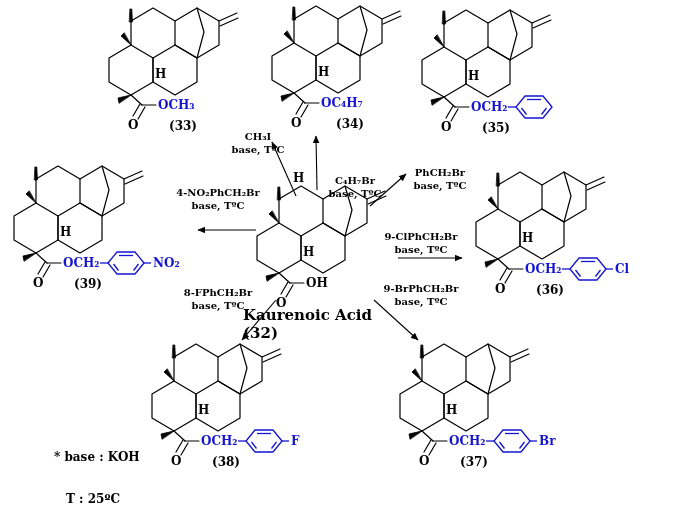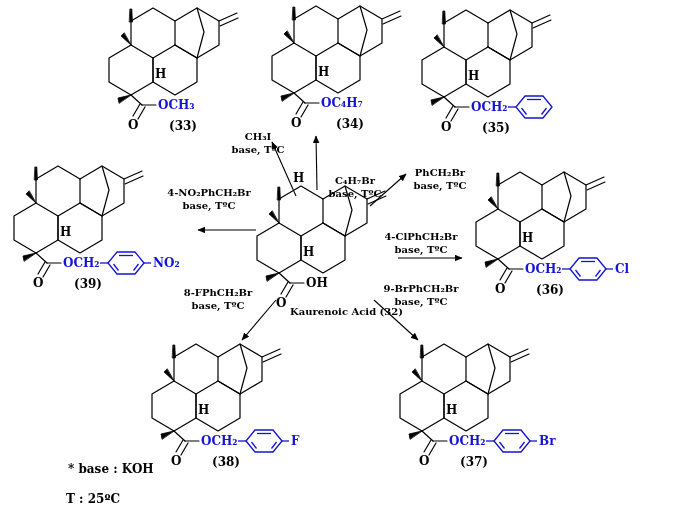--- a/index.html
+++ b/index.html
@@ -13,21 +13,21 @@
   .t-o   { font-size:12px; font-weight:bold; fill:var(--black,#000); }
   .t-ester { font-size:12px; font-weight:bold; fill:var(--blue,#00c); }
   .t-sub   { font-size:12px; font-weight:bold; fill:var(--blue,#00c); }
   .t-acid  { font-size:12px; font-weight:bold; fill:var(--black,#000); }
   .t-num   { font-size:12px; font-weight:bold; fill:var(--black,#000); }
   .blue-bond { stroke:var(--blue,#00c); stroke-width:1.3; }
   .reagent { position:absolute; text-align:center; font-weight:bold; font-size:10px; color:var(--black,#000); line-height:1.32; }
   .reagent span { display:block; }
   #arrows { position:absolute; left:0; top:0; pointer-events:none; }
   .arrow { stroke:var(--black,#000); stroke-width:1.1; }
-  .center-name { position:absolute; font-weight:bold; font-size:10px; color:var(--black,#000); text-align:right; }
+  .center-name { position:absolute; font-weight:bold; font-size:15px; color:var(--black,#000); text-align:left; }
   .footnote { position:absolute; font-weight:bold; font-size:12px; color:var(--black,#000); }
 </style>
 </head>
 <body>
 
 <div id="stage">
 
   <svg width="0" height="0" style="position:absolute" aria-hidden="true">
     <defs>
       <g id="kaurane" style="stroke:var(--black,#000);fill:none;stroke-width:1.2;stroke-linejoin:round;stroke-linecap:round">
@@ -169,35 +169,35 @@
     <span>base, TºC</span>
   </div>
   <div class="reagent" style="left:320px;top:126px;width:70px;margin-top:48px;">
     <span>C₄H₇Br</span>
     <span>base, TºC</span>
   </div>
   <div class="reagent" style="left:404px;top:158px;width:72px;margin-top:8px;">
     <span>PhCH₂Br</span>
     <span>base, TºC</span>
   </div>
-  <div class="reagent" style="left:161px;top:186px;width:96px;">
+  <div class="reagent" style="left:170px;top:186px;width:96px;">
     <span>4-NO₂PhCH₂Br</span>
     <span>base, TºC</span>
   </div>
   <div class="reagent" style="left:376px;top:230px;width:90px;">
-    <span>4-ClPhCH₂Br</span>
+    <span>9-ClPhCH₂Br</span>
     <span>base, TºC</span>
   </div>
   <div class="reagent" style="left:176px;top:286px;width:84px;">
     <span>8-FPhCH₂Br</span>
     <span>base, TºC</span>
   </div>
   <div class="reagent" style="left:376px;top:282px;width:90px;">
     <span>9-BrPhCH₂Br</span>
     <span>base, TºC</span>
   </div>
 
   <div class="center-name" style="left:243px;top:306px;width:160px;">Kaurenoic Acid (32)</div>
 
-  <div class="footnote" style="left:68px;top:450px;margin-top:12px;">* base : KOH</div>
+  <div class="footnote" style="left:54px;top:450px;">* base : KOH</div>
   <div class="footnote" style="left:66px;top:492px;">T : 25ºC</div>
 
 </div>
 
 </body></html>

